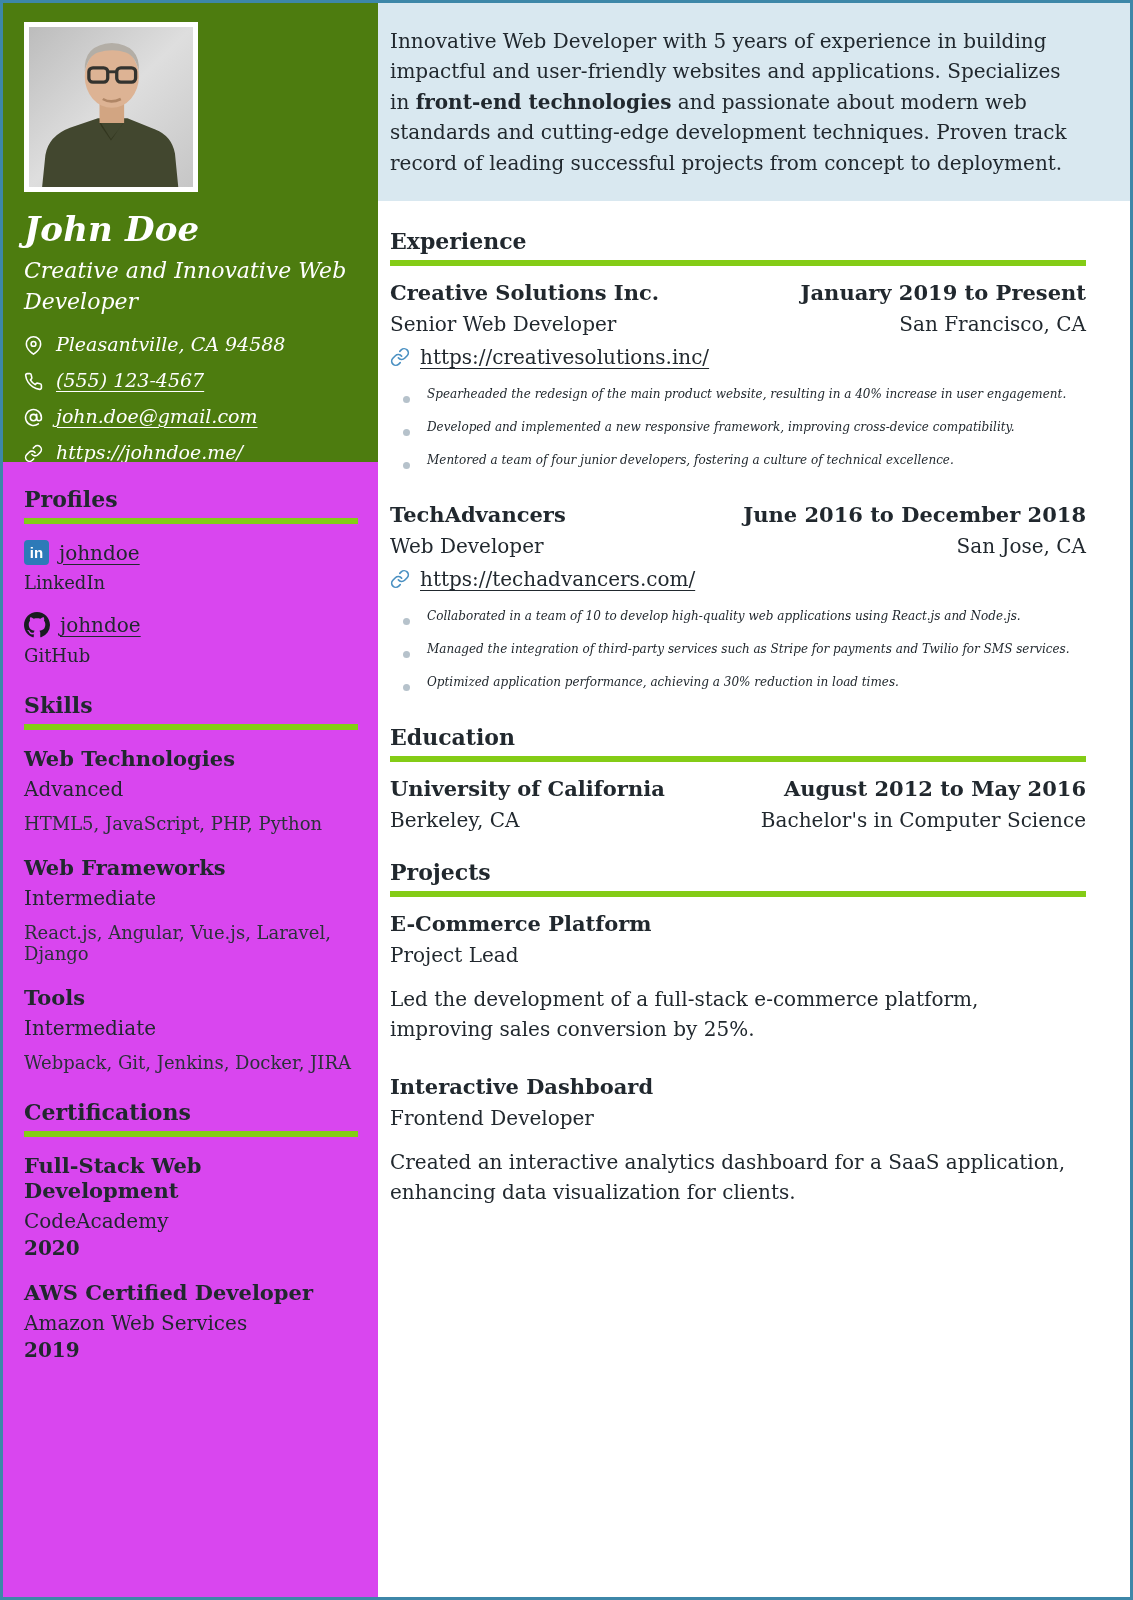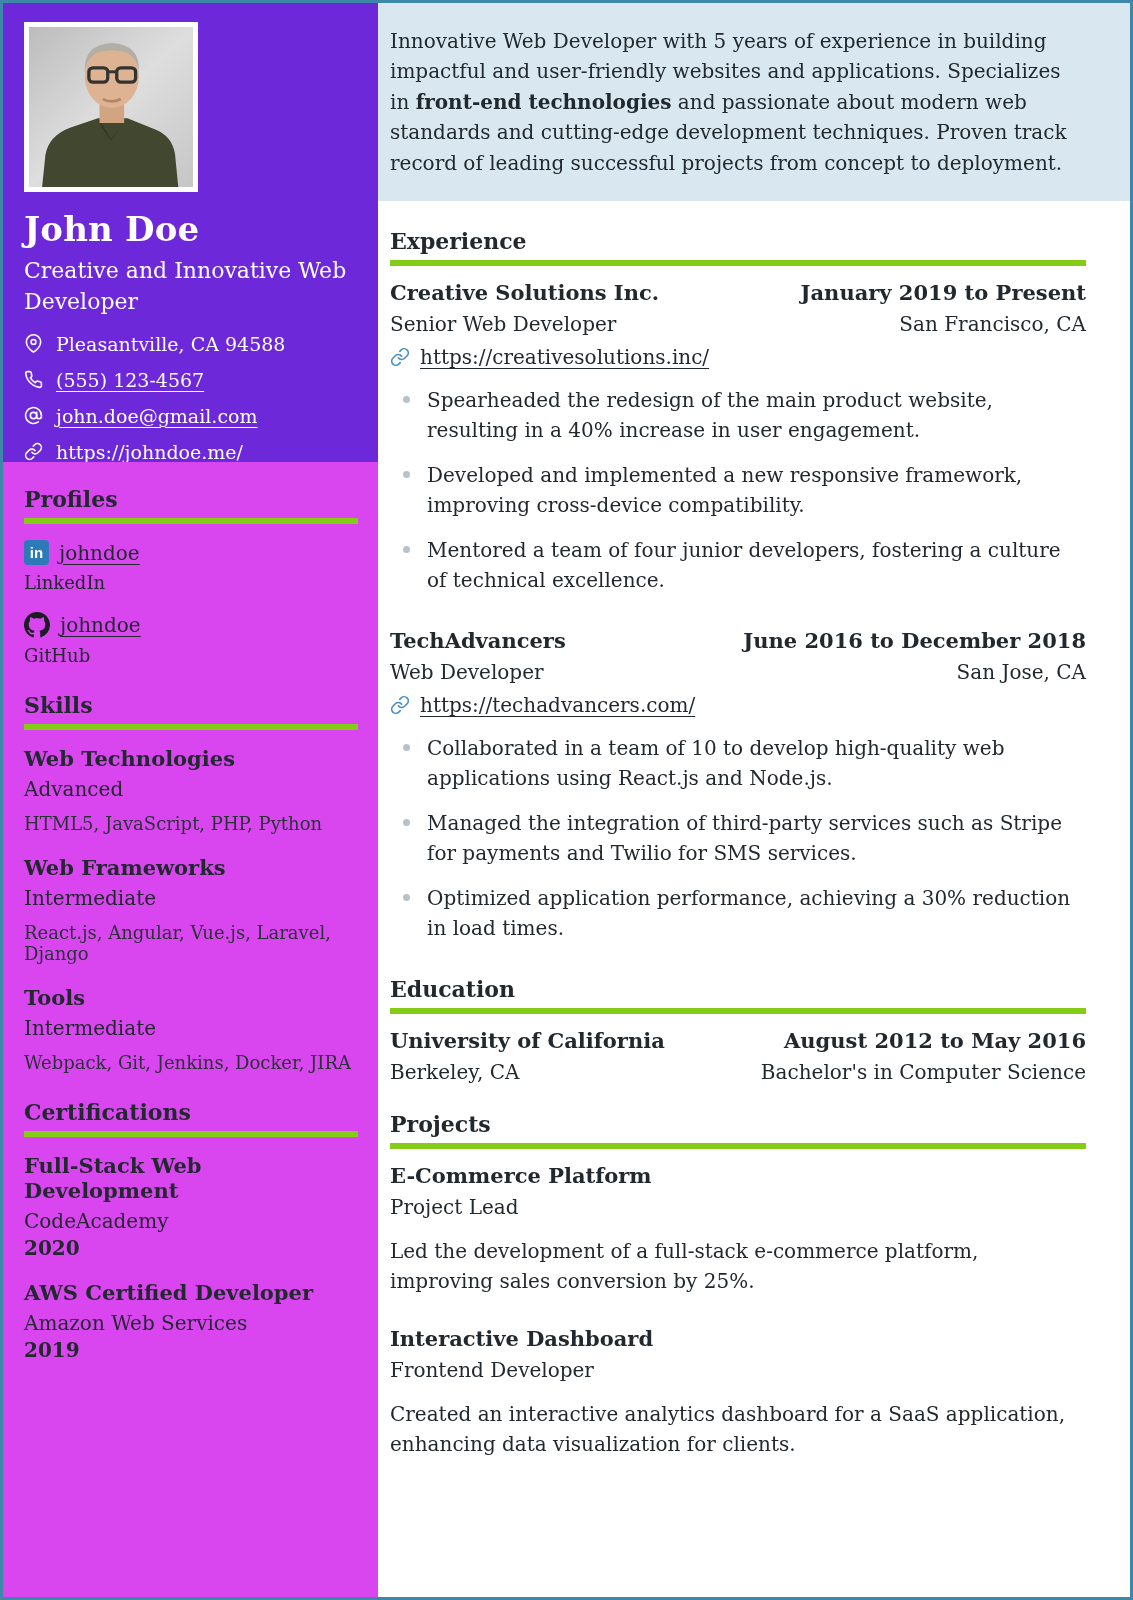--- a/index.html
+++ b/index.html
@@ -8,33 +8,34 @@
     border:3px solid #3d87a8;
     display:flex;
     font-family:"DejaVu Serif", serif;
     color:#21282e;
     overflow:hidden;
     background:#ffffff;
   }
   
   .sidebar { width:375px; flex-shrink:0; display:flex; flex-direction:column; }
   .sidebar-top {
-    background:#6d28d9; color:#ffffff;
+    background:#4d7c0f; color:#ffffff;
     height:459px; box-sizing:border-box;
     padding:19px 17px 0 21px;
+    font-style:italic;
   }
   .photo-frame {
     width:164px; height:160px; background:#ffffff;
     border:5px solid #ffffff; box-sizing:content-box;
   }
   .photo-frame svg { display:block; width:164px; height:160px; }
   .person-name { font-size:34px; font-weight:bold; margin:17px 0 0 0; letter-spacing:.2px; }
   .person-title { font-size:22px; line-height:1.4; margin-top:7px; }
   .contact { list-style:none; margin:15px 0 0 0; padding:0; }
-  .contact li { display:flex; align-items:center; gap:13px; margin-bottom:14px; font-size:19px; }
+  .contact li { display:flex; align-items:flex-end; gap:13px; margin-bottom:14px; font-size:19px; }
   .contact .cicon { width:19px; height:19px; flex-shrink:0; display:inline-flex; }
   .contact .cicon svg { width:19px; height:19px; stroke:#ffffff; fill:none; stroke-width:2; stroke-linecap:round; stroke-linejoin:round; }
   a, .linklike {
     color:inherit; text-decoration:underline; text-underline-offset:4px;
     text-decoration-thickness:1px; cursor:pointer;
   }
   .sidebar-bottom {
     background:#d946ef; flex:1;
     padding:24px 20px 20px 21px; box-sizing:border-box;
   }
@@ -70,21 +71,21 @@
   .main-section h2.sec { margin-top:27px; margin-bottom:14px; }
   .two-col { display:flex; justify-content:space-between; align-items:baseline; gap:20px; }
   .entry-head { font-size:21px; font-weight:bold; }
   .entry-sub { font-size:20px; margin-top:7px; }
   .url-row { display:flex; align-items:center; gap:10px; margin-top:9px; font-size:20px; }
   .url-row .licon { width:20px; height:20px; display:inline-flex; }
   .url-row .licon svg { width:20px; height:20px; stroke:#4a90c2; fill:none; stroke-width:2; stroke-linecap:round; stroke-linejoin:round; }
   ul.bullets { list-style:none; margin:16px 0 0 13px; padding:0; }
   ul.bullets li {
     position:relative; padding-left:24px; margin-bottom:15px;
-    font-size:20px; line-height:1.5;
+    font-size:12px; line-height:1.5;font-style:italic;
   }
   ul.bullets li::before {
     content:""; position:absolute; left:0; top:11px;
     width:7px; height:7px; border-radius:50%; background:#b6c2cb;
   }
   .job { margin-bottom:33px; }
   .edu-item { margin-bottom:10px; }
   .project-item { margin-bottom:30px; }
   .project-desc { font-size:20px; line-height:1.5; margin-top:17px; }
 </style>

